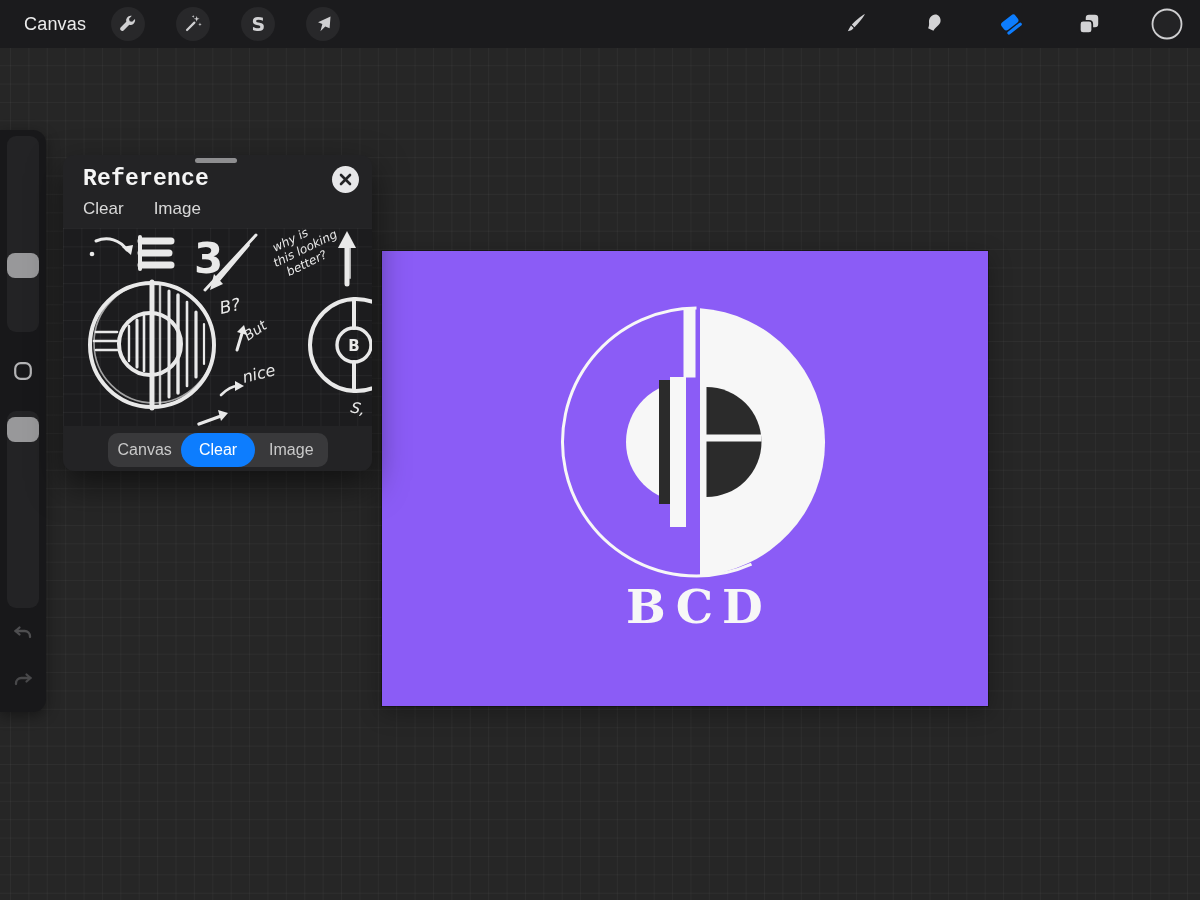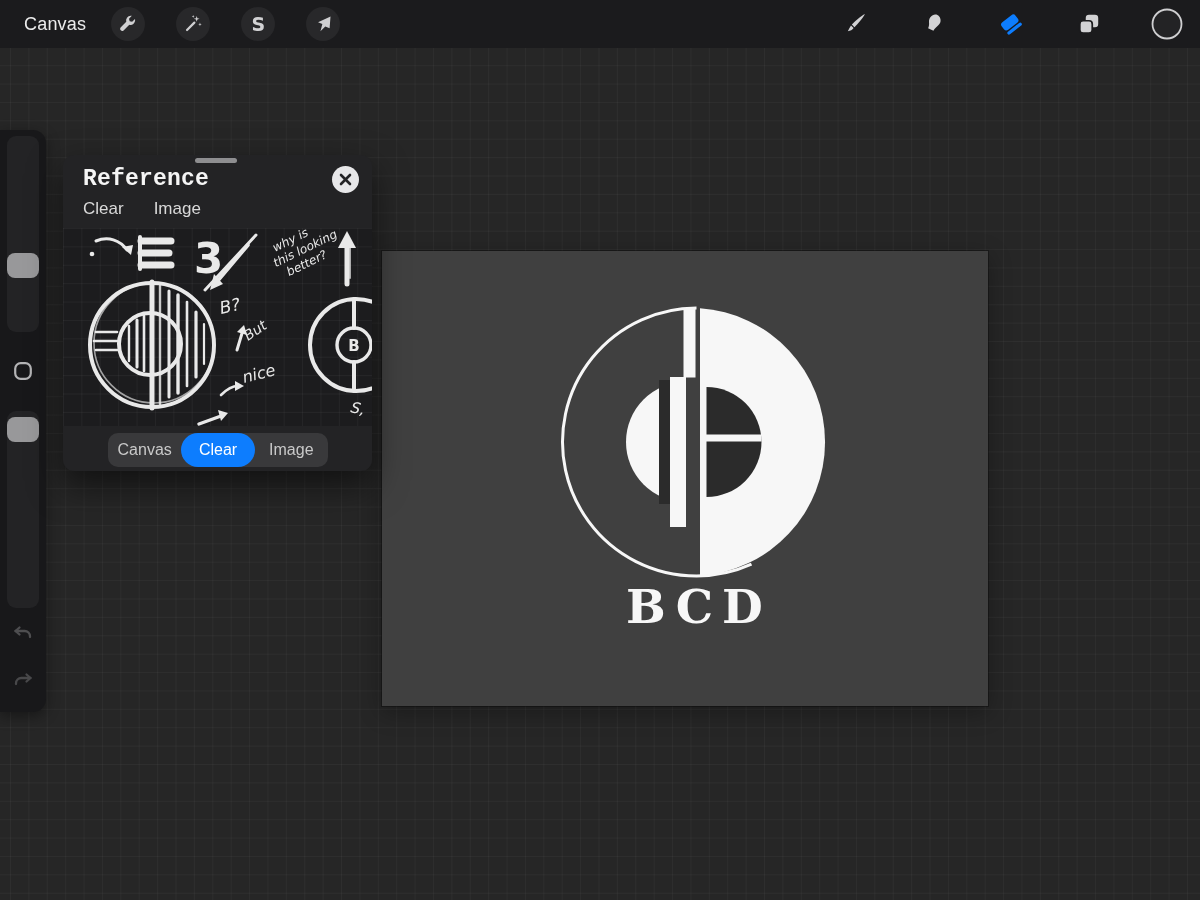--- a/index.html
+++ b/index.html
@@ -45,21 +45,21 @@
   .slider-handle { position:absolute; left:7px; width:32px; height:25px; background:#98989a; border-radius:8px; }
   .handle-size { top:123px; }
   .handle-opacity { top:287px; }
   .modify-btn { position:absolute; left:0; top:228px; width:46px; height:26px; display:flex; align-items:center; justify-content:center; }
   .undo-btn, .redo-btn { position:absolute; left:0; width:46px; height:30px; display:flex; align-items:center; justify-content:center; }
   .undo-btn { top:490px; } .redo-btn { top:537px; }
 
   
   .canvas {
     position:absolute; left:382px; top:251px; width:606px; height:455px;
-    background:#404040;
+    background:#8b5cf6;
     box-shadow:0 0 0 1px rgba(0,0,0,.30), 0 6px 22px rgba(0,0,0,.30);
     z-index:10;
   }
 
   
   .ref-panel {
     position:absolute; left:63px; top:155px; width:309px; height:316px;
     background:#232325; border-radius:11px;
     box-shadow:0 14px 34px rgba(0,0,0,.55);
     z-index:50; overflow:hidden;

